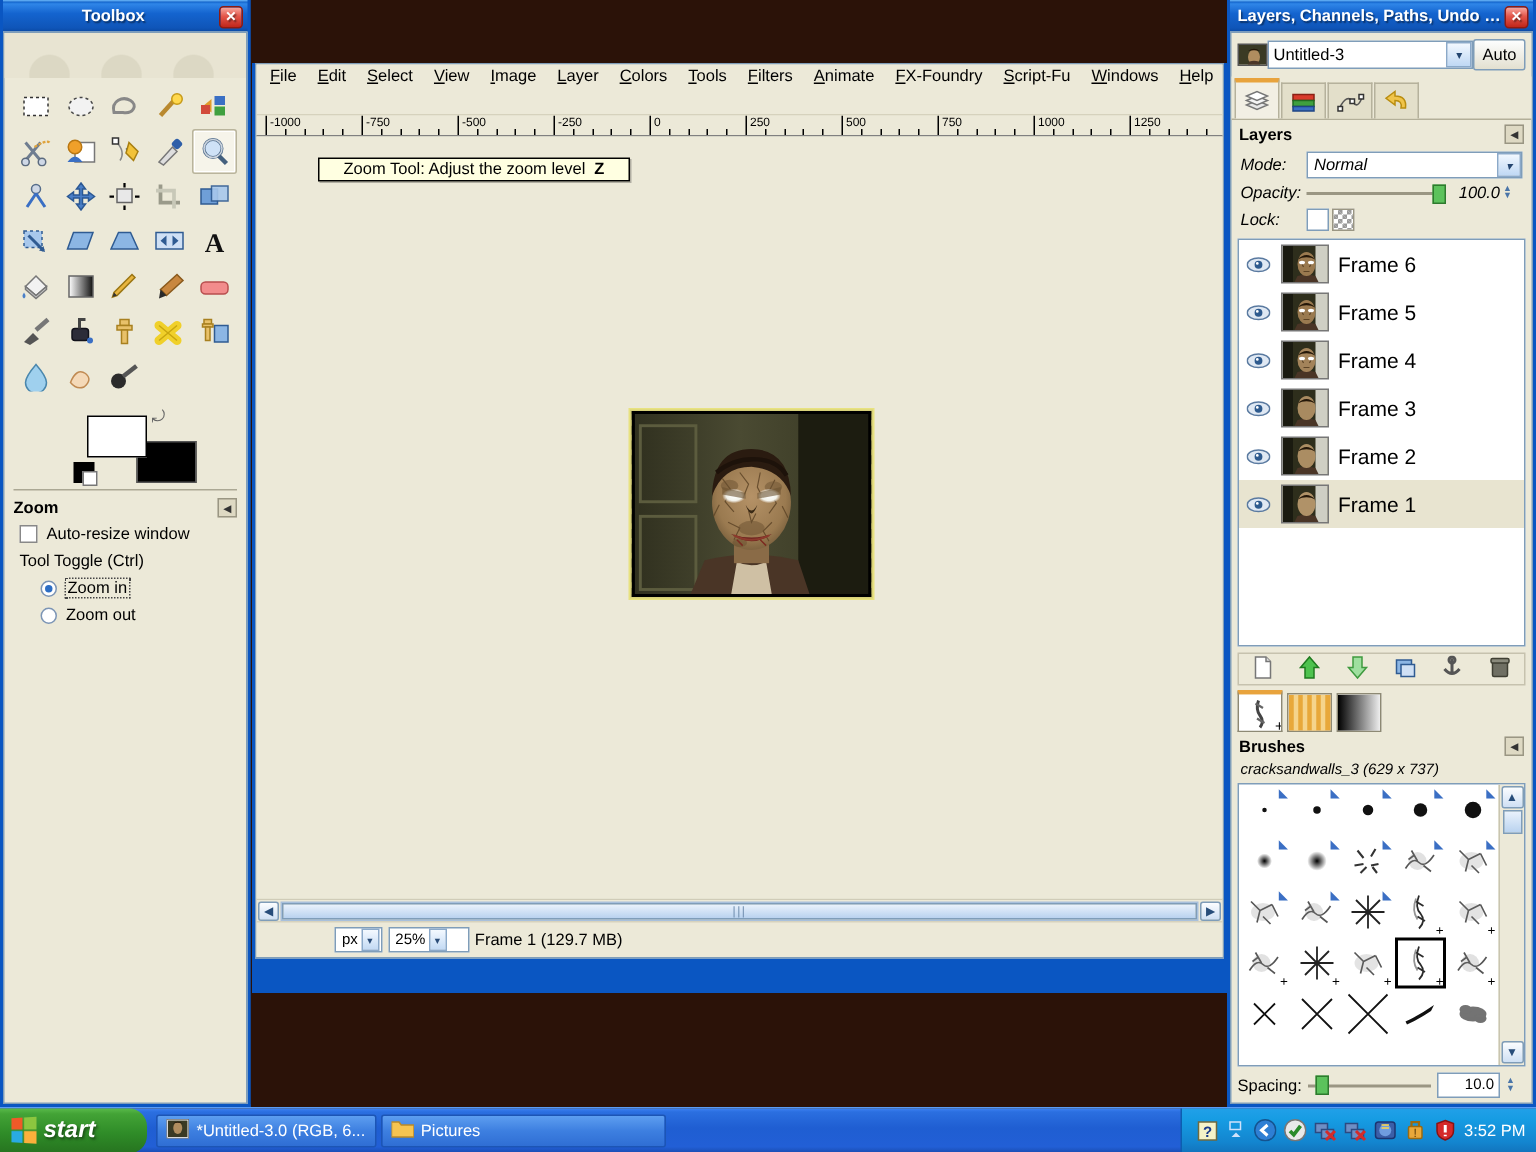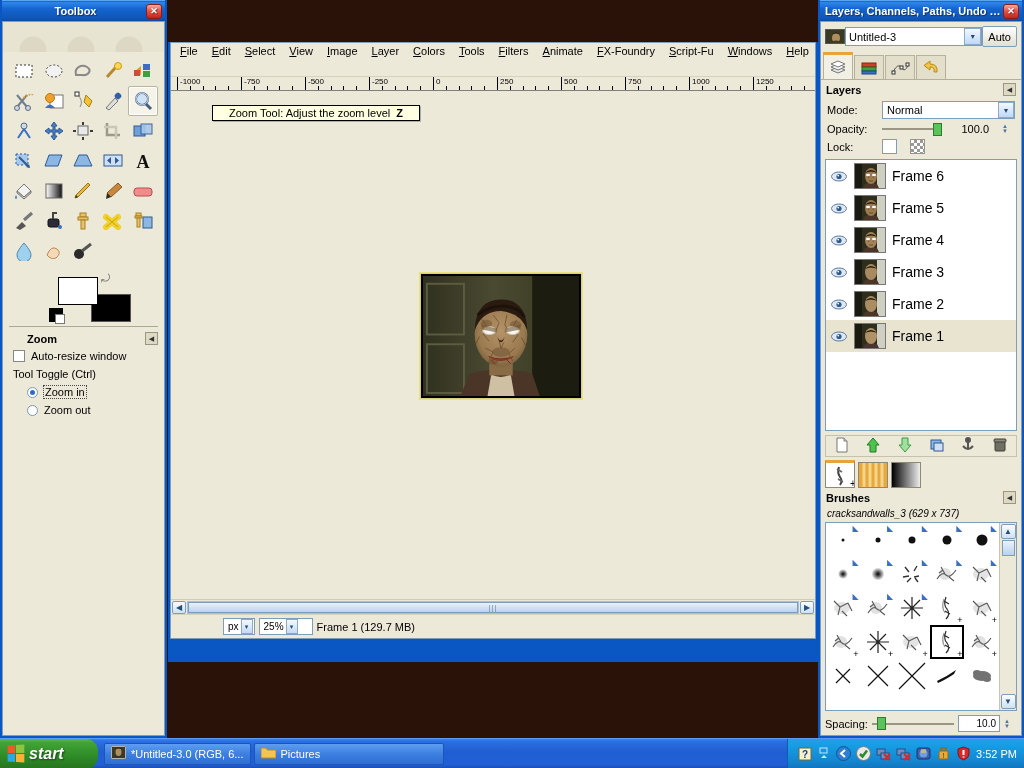--- a/index.html
+++ b/index.html
@@ -43,21 +43,21 @@
   .tool.sel { background:#f6f4ea; border:1px solid #b9b49c; border-radius:2px;
               box-shadow: inset 0 0 0 1px #fff; }
   .tool svg { display:block; }
   .colors-area { height:52px; position:relative; margin-top:4px; }
   .fgbg-fg { position:absolute; left:55px; top:5px; width:40px; height:28px; background:#fff; border:1px solid #000; z-index:2;}
   .fgbg-bg { position:absolute; left:88px; top:22px; width:40px; height:28px; background:#000; border:1px solid #555; }
   .fgbg-swap { position:absolute; left:98px; top:0px; font-size:11px; color:#666; }
   .fgbg-def  { position:absolute; left:46px; top:36px; width:14px; height:14px; background:#000; }
   .fgbg-def2 { position:absolute; left:52px; top:42px; width:10px; height:10px; background:#fff; border:1px solid #777; }
   .sep { height:1px; background:#aba894; margin:2px 6px; }
-  .opt-header { display:flex; align-items:center; padding:3px 6px 2px 6px;margin-left:18px; }
+  .opt-header { display:flex; align-items:center; padding:3px 6px 2px 6px; }
   .opt-header .t { font-weight:bold; font-size:11px; color:#000; flex:1; }
   .mini-btn { width:13px;height:13px;border:1px solid #9a9683;background:#ded9c3;
               display:flex;align-items:center;justify-content:center;font-size:7px;color:#333;}
   .opt-row { display:flex; align-items:center; gap:6px; padding:3px 10px; font-size:11px; }
   .chk { width:12px; height:12px; border:1px solid #888; background:#fff; }
   .radio { width:11px; height:11px; border:1px solid #7c95b5; border-radius:50%; background:#fff;
            display:inline-flex; align-items:center; justify-content:center; }
   .radio.on::after{ content:""; width:5px;height:5px;border-radius:50%;background:#2d6ec4; }
   .focus-txt { outline:1px dotted #444; padding:0 1px; }
 
@@ -118,21 +118,21 @@
                     display:flex;align-items:center;justify-content:center;color:#24456f;font-size:8px;}
   .auto-btn { height:21px; padding:0 5px; border:1px solid #7f9db9; border-radius:2px;
               background:linear-gradient(to bottom,#fdfefe,#e3e0d0); font-size:11px;
               display:flex; align-items:center; }
   .tabstrip { display:flex; gap:1px; padding:0 2px; background:#ece9d8; border-bottom:1px solid #b3af99; }
   .dtab { width:30px;height:24px; display:flex;align-items:center;justify-content:center;
           border:1px solid #b5b19c; border-bottom:0; background:#e3dfca; margin-top:4px;}
   .dtab.active { background:#f2efe4; border-top:3px solid #e8a33d; margin-top:1px; height:27px;}
   .pane-header { display:flex; align-items:center; padding:3px 5px; }
   .pane-header .t { font-weight:bold; font-size:11px; flex:1;}
-  .row { display:flex; align-items:center; gap:13px; padding:2px 6px; font-size:11px;}
+  .row { display:flex; align-items:center; gap:2px; padding:2px 6px; font-size:11px;font-style:italic;}
   .row .lbl { width:42px; }
   .mode-field { flex:1; height:18px; background:#fff; border:1px solid #7f9db9;
                 display:flex; align-items:center; padding-left:4px; font-size:11px;}
   .mode-field .arw { margin-left:auto; width:16px;height:16px;
                      background:linear-gradient(to bottom,#f2f8ff,#bfd8f4); border:1px solid #8ba9c9;
                      display:flex;align-items:center;justify-content:center;color:#24456f;font-size:8px;}
   .slider { flex:1; height:12px; position:relative; display:flex; align-items:center; }
   .slider .track { position:absolute; left:0; right:0; height:2px; background:#9a9683;}
   .slider .knob { position:absolute; width:9px; height:13px; background:#5cc25c;
                   border:1px solid #2e7a2e; }

